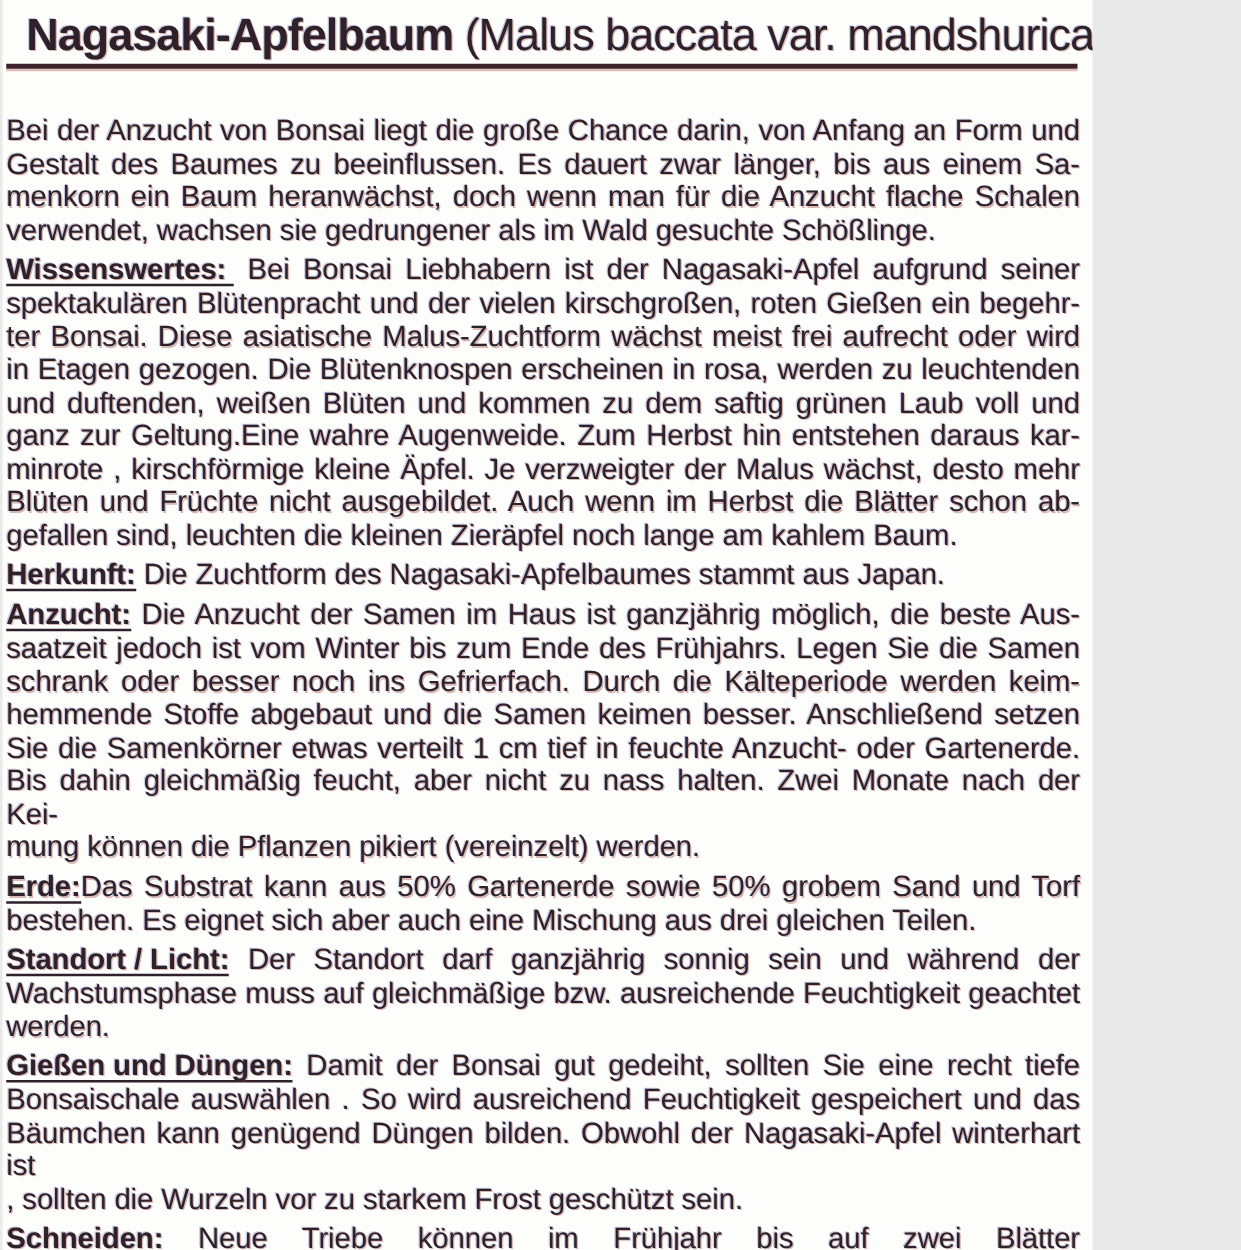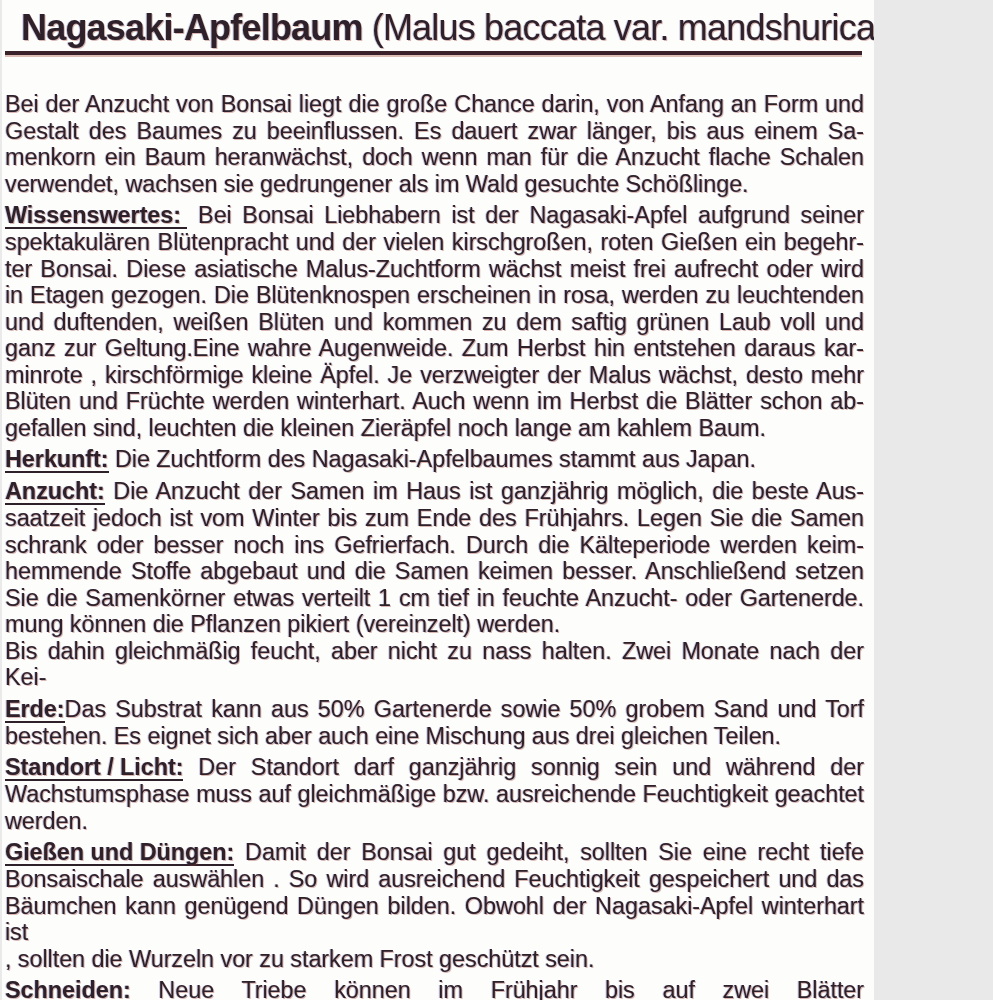--- a/index.html
+++ b/index.html
@@ -69,34 +69,34 @@
         <div class="line last">verwendet, wachsen sie gedrungener als im Wald gesuchte Schößlinge.</div>
       </div>
       <div class="section">
         <div class="line"><span class="label">Wissenswertes:&nbsp;</span> Bei Bonsai Liebhabern ist der Nagasaki-Apfel  aufgrund seiner</div>
         <div class="line">spektakulären Blütenpracht und der vielen kirschgroßen, roten Gießen ein begehr-</div>
         <div class="line">ter Bonsai. Diese asiatische Malus-Zuchtform wächst meist frei aufrecht oder wird</div>
         <div class="line">in Etagen gezogen. Die Blütenknospen erscheinen in rosa, werden zu leuchtenden</div>
         <div class="line">und duftenden, weißen Blüten und kommen zu dem saftig grünen Laub voll und</div>
         <div class="line">ganz zur Geltung.Eine wahre Augenweide. Zum Herbst hin entstehen daraus  kar-</div>
         <div class="line">minrote , kirschförmige kleine Äpfel. Je verzweigter der Malus wächst, desto mehr</div>
-        <div class="line">Blüten und Früchte werden winterhart. Auch wenn im Herbst die Blätter schon ab-</div>
+        <div class="line">Blüten und Früchte nicht ausgebildet. Auch wenn im Herbst die Blätter schon ab-</div>
         <div class="line last">gefallen sind, leuchten die  kleinen Zieräpfel noch lange am kahlem Baum.</div>
       </div>
       <div class="section">
         <div class="line last"><span class="label">Herkunft:</span> Die Zuchtform des Nagasaki-Apfelbaumes stammt aus Japan.</div>
       </div>
       <div class="section">
         <div class="line"><span class="label">Anzucht:</span> Die Anzucht der Samen im Haus ist ganzjährig möglich, die beste Aus-</div>
         <div class="line">saatzeit jedoch ist vom Winter bis zum Ende des Frühjahrs.  Legen Sie die Samen</div>
         <div class="line">schrank oder besser noch ins Gefrierfach. Durch die Kälteperiode werden keim-</div>
         <div class="line">hemmende Stoffe abgebaut und die Samen keimen besser. Anschließend setzen</div>
         <div class="line">Sie die Samenkörner etwas verteilt  1 cm tief in feuchte Anzucht- oder Gartenerde.</div>
+        <div class="line">Bis dahin gleichmäßig feucht, aber nicht zu nass halten. Zwei Monate nach der Kei-</div>
         <div class="line last">mung können die Pflanzen pikiert (vereinzelt) werden.</div>
-        <div class="line">Bis dahin gleichmäßig feucht, aber nicht zu nass halten. Zwei Monate nach der Kei-</div>
       </div>
       <div class="section">
         <div class="line"><span class="label">Erde:</span>Das Substrat kann aus 50% Gartenerde sowie 50% grobem Sand und Torf</div>
         <div class="line last">bestehen. Es eignet sich aber auch eine Mischung aus drei gleichen Teilen.</div>
       </div>
       <div class="section">
         <div class="line"><span class="label">Standort / Licht:</span> Der Standort darf ganzjährig sonnig sein und während der</div>
         <div class="line">Wachstumsphase muss auf gleichmäßige bzw. ausreichende Feuchtigkeit geachtet</div>
         <div class="line last">werden.</div>
       </div>

